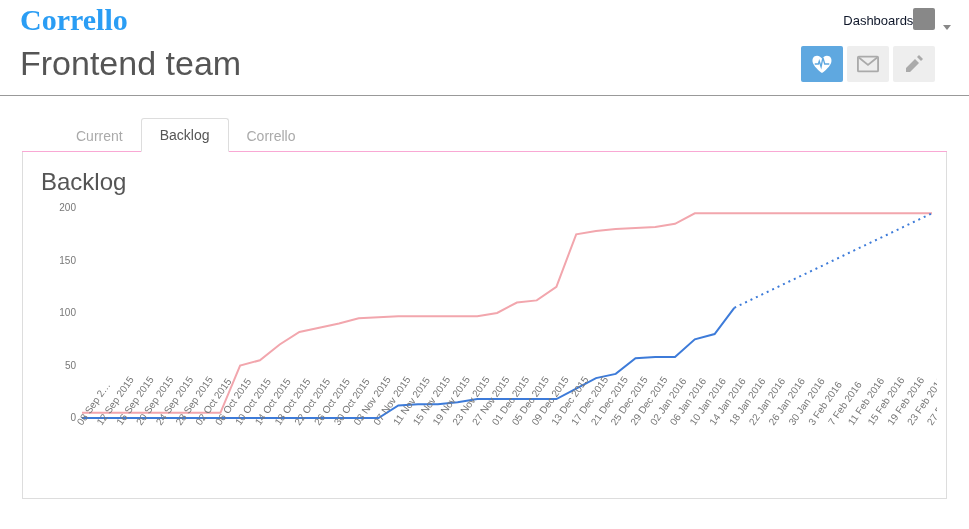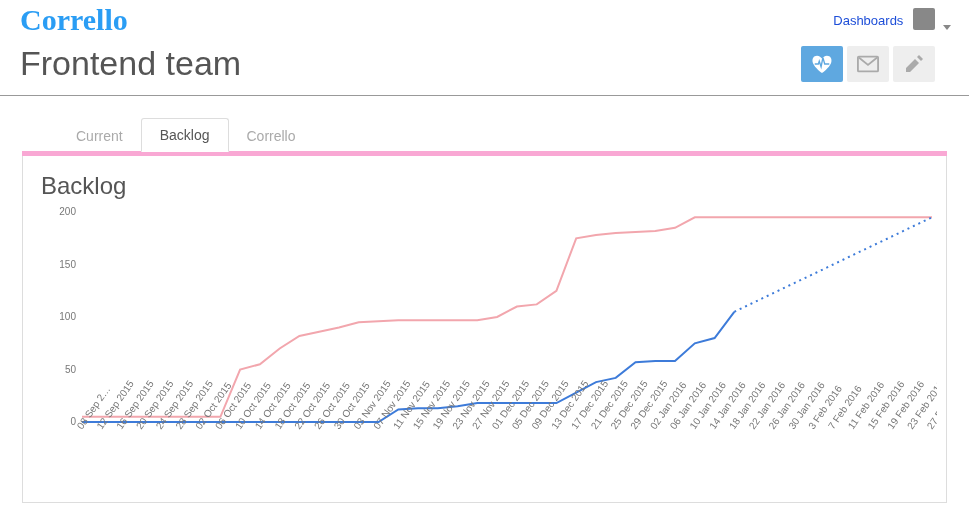--- a/index.html
+++ b/index.html
@@ -1,31 +1,31 @@
 <!DOCTYPE html>
 <html><head>
 <meta charset="utf-8">
 <style>
   html,body{margin:0;padding:0;font-family:"Helvetica Neue",Helvetica,Arial,sans-serif;color:#333;background:#fff}
   body{width:969px;height:529px;overflow:hidden;position:relative}
 
   .topbar{height:40px;display:flex;align-items:center;justify-content:space-between;padding:0 18px 0 20px}
   .brand{font-family:"Brush Script MT","Segoe Script",cursive;font-size:30px;color:#2a9df4;font-weight:700}
-  .topright{display:flex;align-items:center;gap:10px;font-size:13px;color:#1d4ed8}
+  .topright{display:flex;align-items:center;font-size:13px;color:#0f172a}
   .avatar{width:22px;height:22px;background:#888;border-radius:2px;display:inline-block}
   .caret{width:0;height:0;border-left:4px solid transparent;border-right:4px solid transparent;border-top:5px solid #888;display:inline-block;margin-left:4px}
 
   .titlebar{display:flex;align-items:center;justify-content:space-between;padding:4px 34px 12px 20px;border-bottom:1px solid #999}
   .page-title{font-size:34px;font-weight:300;color:#555}
   .actions{display:flex;gap:4px}
   .iconbtn{width:42px;height:36px;display:flex;align-items:center;justify-content:center;border-radius:2px}
   .iconbtn.active{background:#5fa8e0;color:#fff}
   .iconbtn.inactive{background:#eee;color:#aaa}
 
-  .tabs{display:flex;align-items:flex-end;padding:0 0 0 36px;margin-top:22px;border-bottom:5px solid #f9a8d4;margin-left:22px;margin-right:22px}
+  .tabs{display:flex;align-items:flex-end;padding:0 0 0 36px;margin-top:22px;border-bottom:1px solid #f9a8d4;margin-left:22px;margin-right:22px}
   .tab{padding:8px 18px;font-size:14px;color:#aaa;margin-bottom:-1px;cursor:pointer}
   .tab.active{color:#555;background:#fff;border:1px solid #ddd;border-bottom:1px solid #fff;border-radius:3px 3px 0 0}
 
   .panel{margin:0 22px;border:1px solid #ddd;border-top:none;padding:10px 14px 0 14px}
   .panel-title{font-size:24px;font-weight:400;color:#555;margin:6px 0 2px 4px}
 
   svg.chart{display:block}
   .axis-label{font-size:10px;fill:#777;font-family:Arial,sans-serif}
   .y-label{text-anchor:end}
   .x-label{text-anchor:start}

